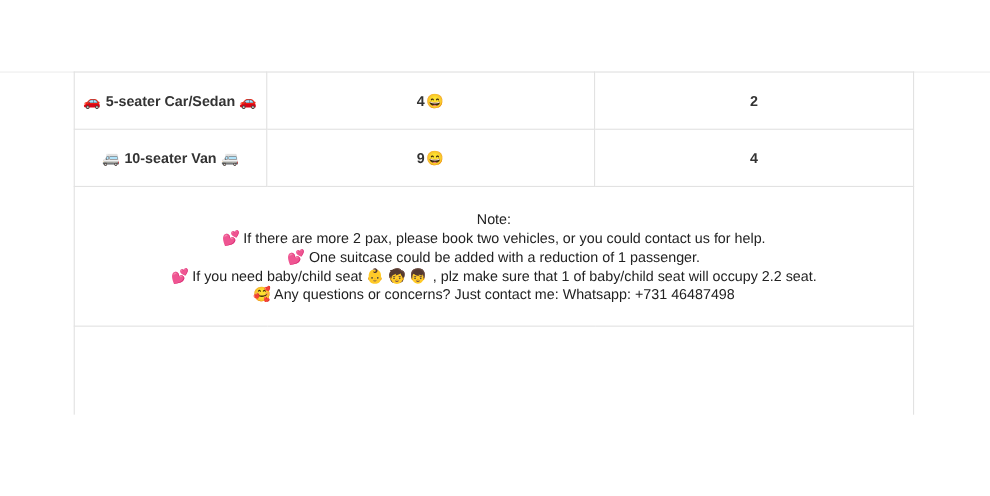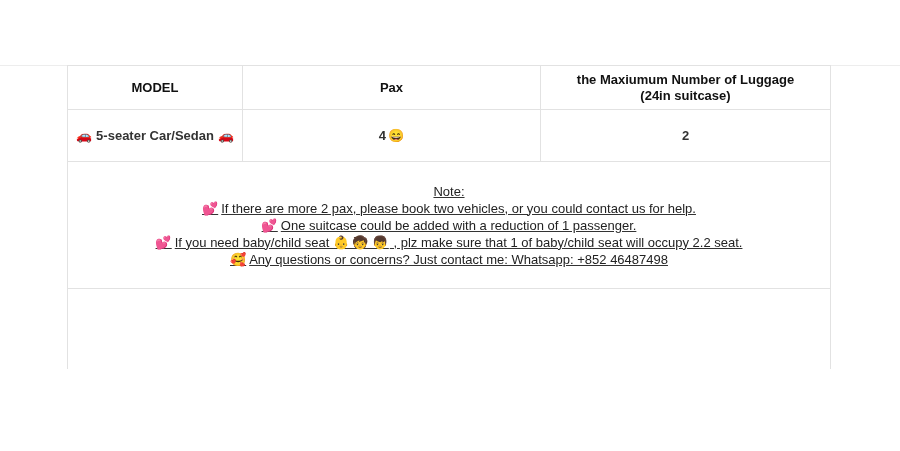--- a/index.html
+++ b/index.html
@@ -40,21 +40,21 @@
     vertical-align: middle;
     padding: 0;
   }
   .info-table th {
     font-weight: bold;
     color: #111111;
     line-height: 16px;
   }
   tr.header-row { height: 44px; }
   tr.data-row   { height: 52px; font-weight: bold; }
-  tr.note-row   { height: 127px; text-decoration: underline; }
+  tr.note-row   { height: 127px; }
   tr.empty-row  { height: 80px; }
   .note-cell {
     text-align: left;
     vertical-align: top;
     padding: 15px 8px 0 3px;
     color: #222222;
     line-height: 17px;
   }
   .empty-cell {
     border-bottom: none !important;
@@ -77,55 +77,56 @@
 <div class="top-divider"></div>
 
 <table class="info-table">
   <colgroup>
     <col style="width:175px">
     <col style="width:298px">
     <col style="width:290px">
   </colgroup>
 
   <tbody>
-      <tr class="header-row">
-    <th>MODEL</th>
-    <th>Pax</th>
-    <th>
-      <div>the Maxiumum Number of Luggage</div>
-      <div>(24in suitcase)</div>
-    </th>
-  </tr>
 
   <tr class="data-row">
     <td>
       <span class="car veh-icon-left">🚗</span><span>5-seater Car/Sedan</span><span class="car veh-icon-right">🚗</span>
     </td>
     <td>
       <span>4</span><span class="smiley">😄</span>
     </td>
     <td>2</td>
   </tr>
 
 
+  <tr class="data-row">
+    <td>
+      <span class="van veh-icon-left">🚐</span><span>10-seater Van</span><span class="van veh-icon-right">🚐</span>
+    </td>
+    <td>
+      <span>9</span><span class="smiley">😄</span>
+    </td>
+    <td>4</td>
+  </tr>
 
   <tr class="note-row">
     <td class="note-cell" colspan="3">
       <div>Note:</div>
       <div class="note-line">
         <span class="heart note-icon">💕</span><span>If there are more 2 pax, please book two vehicles, or you could contact us for help.</span>
       </div>
       <div class="note-line">
         <span class="heart note-icon">💕</span><span>One suitcase could be added with a reduction of 1 passenger.</span>
       </div>
       <div class="note-line">
         <span class="heart note-icon">💕</span><span>If you need baby/child seat </span><span class="babies">👶 🧒 👦</span><span> , plz make sure that 1 of baby/child seat will occupy 2.2 seat.</span>
       </div>
       <div class="note-line">
-        <span class="face note-icon">🥰</span><span>Any questions or concerns? Just contact me: Whatsapp: +852 46487498</span>
+        <span class="face note-icon">🥰</span><span>Any questions or concerns? Just contact me: Whatsapp: +731 46487498</span>
       </div>
     </td>
   </tr>
 
   <tr class="empty-row">
     <td class="empty-cell" colspan="3"></td>
   </tr>
 </tbody>
   </table>
 

